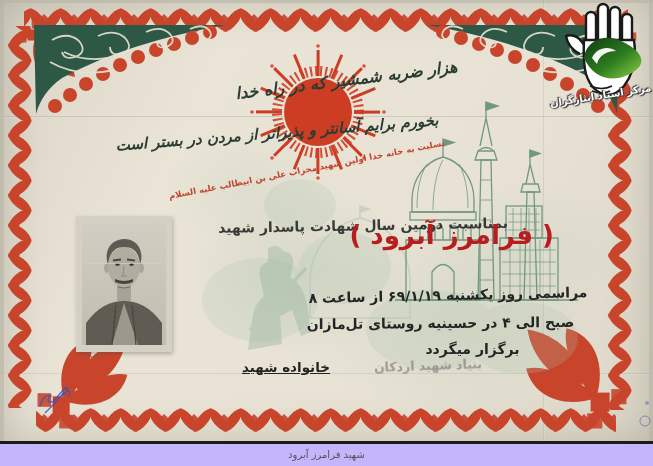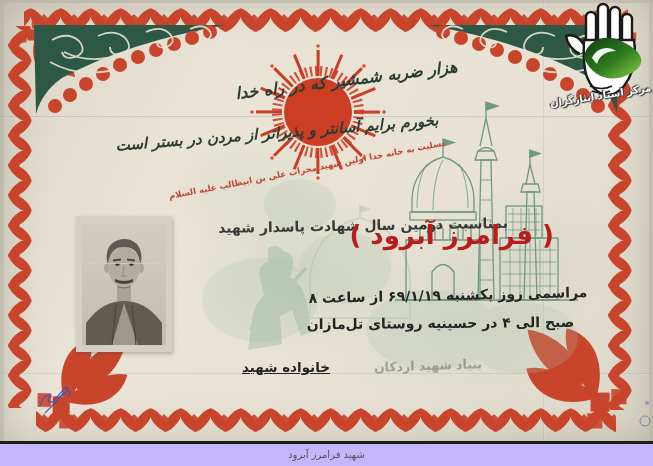--- a/index.html
+++ b/index.html
@@ -264,20 +264,21 @@
     </svg>
   </div>
 
   <div class="t poem" id="poem1" lang="fa">هزار ضربه شمشیر که در راه خدا</div>
   <div class="t poem" id="poem2" lang="fa">بخورم برایم آسانتر و پذیراتر از مردن در بستر است</div>
   <div class="t" id="dedication" lang="fa">تسلیت به خانه خدا اولین شهید محراب علی بن ابیطالب علیه السلام</div>
   <div class="t" id="occasion" lang="fa">بمناسبت دومین سال شهادت پاسدار شهید</div>
   <div class="t" id="mname" lang="fa">( فرامرز آبرود )</div>
   <div class="t" id="cer1" lang="fa">مراسمی روز یکشنبه ۶۹/۱/۱۹ از ساعت ۸</div>
   <div class="t" id="cer2" lang="fa">صبح الی ۴ در حسینیه روستای تل‌مازان</div>
+  <div class="t" id="cer3" lang="fa">برگزار میگردد</div>
   <div class="t" id="issuer" lang="fa">بنیاد شهید اردکان</div>
   <div class="t" id="family" lang="fa">خانواده شهید</div>
 
   <div id="logo">
     <svg width="105" height="95" viewBox="0 0 105 95">
       <defs>
         <linearGradient id="gg" x1="0" y1="0" x2="1" y2="1">
           <stop offset="0" stop-color="#0d3b12"></stop>
             <stop offset=".55" stop-color="#2f7d1f"></stop>
           <stop offset="1" stop-color="#8fd04a"></stop>

